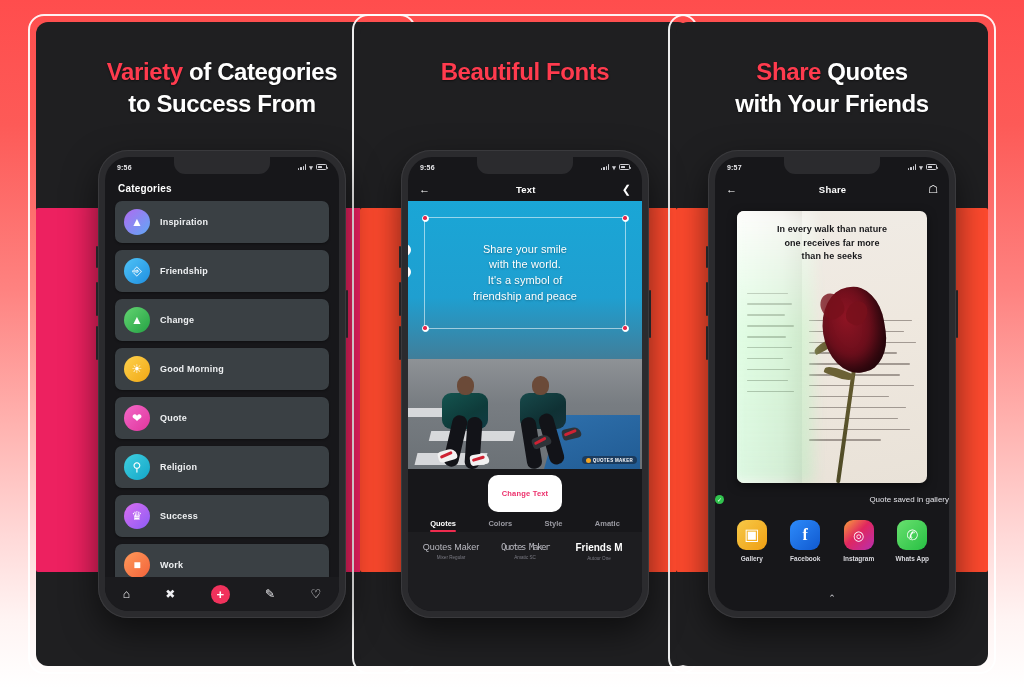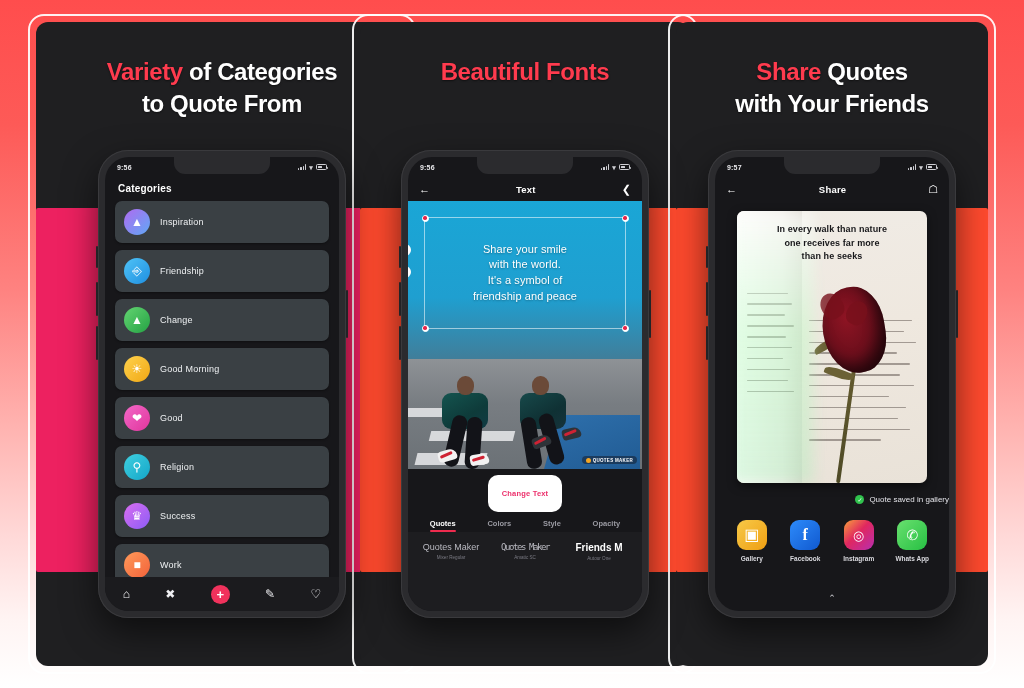--- a/index.html
+++ b/index.html
@@ -95,21 +95,21 @@
     display:flex; align-items:center; gap:10px;
     background:#3a4044; border-radius:7px; height:42px;
     padding:0 9px; flex:0 0 auto;
     box-shadow:0 1px 2px rgba(0,0,0,.35);
   }
   .cat-ico{
     width:26px;height:26px;border-radius:50%;
     display:flex;align-items:center;justify-content:center;
     font-size:12px; color:#fff; flex:0 0 auto;
   }
-  .cat-name{ color:#eef0f2; font-size:9px; font-weight:normal; letter-spacing:.2px;}
+  .cat-name{ color:#eef0f2; font-size:9px; font-weight:bold; letter-spacing:.2px;}
   .tabbar{
     flex:0 0 auto; height:34px; background:#1b1b1e;
     display:flex; align-items:center; justify-content:space-around;
     position:relative; z-index:3;
   }
   .tb-ico{ color:#f0f0f3; font-size:12px; line-height:1; }
   .tb-plus{
     width:19px;height:19px;border-radius:50%;background:#f0325c;
     color:#fff;display:flex;align-items:center;justify-content:center;
     font-size:13px;font-weight:bold;line-height:1;
@@ -206,42 +206,42 @@
   .leaf{ position:absolute; background:#6b6135; border-radius:60% 10% 60% 10%; }
   .glow{ position:absolute; left:-4%; top:0; width:44%; height:100%;
     background:linear-gradient(180deg,rgba(255,255,255,.6) 0%,rgba(190,255,200,.45) 45%,rgba(160,240,180,.35) 100%);
     filter:blur(7px); pointer-events:none; }
   .share-quote{
     position:absolute; left:8px; right:8px; top:12px;
     text-align:center; color:#17171a; font-size:9px; font-weight:bold;
     line-height:1.5; letter-spacing:.1px; z-index:4;
   }
   .saved{
-    flex:0 0 auto; display:flex; align-items:center; justify-content:flex-end; gap:5px;
+    flex:0 0 auto; display:flex; align-items:center; justify-content:space-between; gap:5px;
     padding:12px 0 0; color:#e3e3e8; font-size:8px;
   }
   .tick{ width:9px;height:9px;border-radius:50%;background:#31c34e;
     display:flex;align-items:center;justify-content:center;color:#fff;font-size:6px;line-height:1;}
   .apps{ flex:1; display:flex; align-items:flex-start; justify-content:space-around; padding:16px 10px 0; }
   .app{ text-align:center; width:48px; }
   .app-ico{ width:30px;height:30px;border-radius:9px;margin:0 auto;
     display:flex;align-items:center;justify-content:center;color:#fff;font-size:16px;line-height:1;}
   .app-lbl{ color:#d9d9de; font-size:6.5px; margin-top:5px; font-weight:bold;}
   .chev{ position:absolute; bottom:8px; left:0; right:0; text-align:center; color:#cfcfd4; font-size:9px;}
 </style>
 </head>
 <body>
 
 <div class="panel" id="panel1">
   <div class="panel-inner">
     <div class="accent"></div>
 
     <div class="headline">
       <span class="hl">Variety</span><span> of Categories</span><br>
-      <span>to Quote From</span>
+      <span>to Success From</span>
     </div>
 
     <div class="phone">
       <div class="sbtn sb1"></div>
         <div class="sbtn sb2"></div>
         <div class="sbtn sb3"></div>
         <div class="sbtn sb4"></div>
       <div class="screen">
         <div class="notch"></div>
         <div class="statusbar">
@@ -272,21 +272,21 @@
           <div class="cat-row">
             <span class="cat-ico" style="background:linear-gradient(135deg,#63d471,#25a244)">▲</span>
             <span class="cat-name">Change</span>
           </div>
           <div class="cat-row">
             <span class="cat-ico" style="background:linear-gradient(135deg,#ffd24d,#f0a714)">☀</span>
             <span class="cat-name">Good Morning</span>
           </div>
           <div class="cat-row">
             <span class="cat-ico" style="background:linear-gradient(135deg,#f368c8,#e0359c)">❤</span>
-            <span class="cat-name">Good</span>
+            <span class="cat-name">Quote</span>
           </div>
           <div class="cat-row">
             <span class="cat-ico" style="background:linear-gradient(135deg,#3fd0e0,#14a6c8)">⚲</span>
             <span class="cat-name">Religion</span>
           </div>
           <div class="cat-row">
             <span class="cat-ico" style="background:linear-gradient(135deg,#d96ef0,#8b5cf6)">♛</span>
             <span class="cat-name">Success</span>
           </div>
           <div class="cat-row">
@@ -387,21 +387,21 @@
         </div>
 
         <div class="change-wrap">
           <span class="change-btn">Change Text</span>
         </div>
 
         <div class="etabs">
           <span class="etab on">Quotes</span>
           <span class="etab">Colors</span>
           <span class="etab">Style</span>
-          <span class="etab">Opacity</span>
+          <span class="etab">Amatic</span>
         </div>
 
         <div class="fonts-row">
           <div class="fitem f1">
             <div class="fprev">Quotes Maker</div>
             <div class="fname">Mixer Regular</div>
           </div>
           <div class="fitem f2">
             <div class="fprev">Quotes Maker</div>
             <div class="fname">Amatic SC</div>

